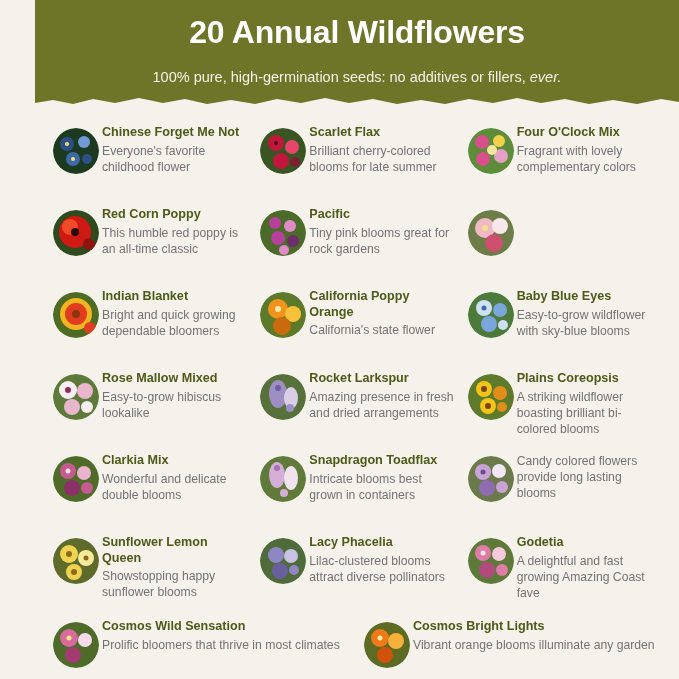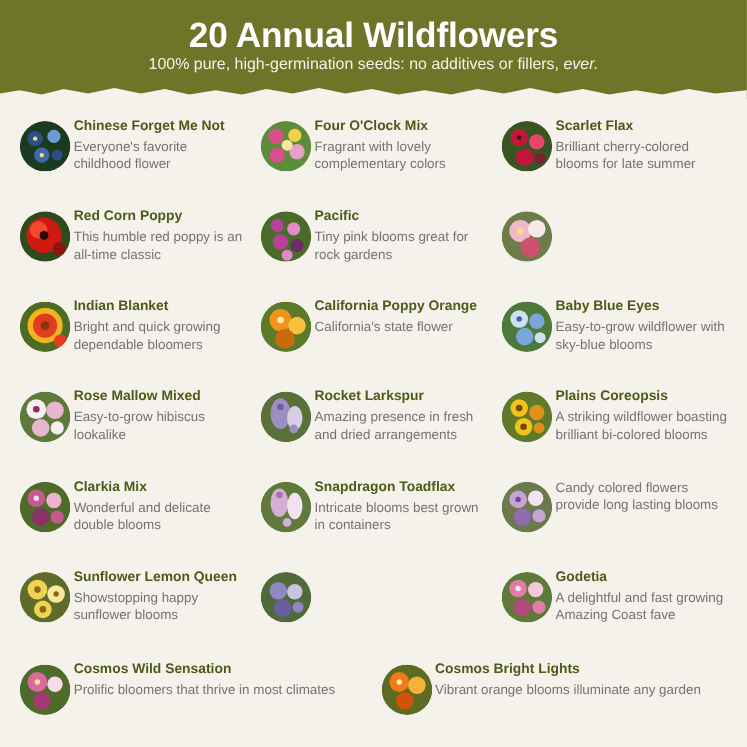--- a/index.html
+++ b/index.html
@@ -10,39 +10,40 @@
   }
   body {
     font-family: "Liberation Sans", sans-serif;
     background: #f4f2eb;
   }
   .page {
     position: relative;
     width: 679px;
     height: 566px;
     background: #f4f2eb;
+    padding-left: 35px;
   }
   
   .header {
     position: relative;
     background: #6e7528;
     padding: 14px 20px 22px;
     text-align: center;
   }
   .header-title {
     color: #ffffff;
     font-size: 32px;
     font-weight: bold;
     letter-spacing: -0.2px;
     line-height: 1.15;
   }
   .header-sub {
     color: #f3f2e6;
     font-size: 14.5px;
-    margin-top: 0;
+    margin-top: 18px;
     line-height: 1.2;
   }
   .header-sub .em { font-style: italic; }
   
   .torn {
     position: absolute;
     left: 0;
     right: 0;
     bottom: -1px;
     height: 14px;
@@ -128,48 +129,48 @@
         </div>
         <div class="txt">
           <div class="name">Chinese Forget Me Not</div>
           <div class="desc">Everyone's favorite childhood flower</div>
         </div>
       </div>
 
       <div class="item">
         <div class="thumb">
           <svg viewBox="0 0 46 46">
+              <circle cx="23" cy="23" r="23" fill="#3a5524"></circle>
+              <circle cx="16" cy="15" r="8" fill="#c2173a"></circle>
+              <circle cx="32" cy="19" r="7" fill="#e8456a"></circle>
+              <circle cx="21" cy="33" r="8" fill="#c2173a"></circle>
+              <circle cx="35" cy="34" r="5" fill="#7d2131"></circle>
+              <circle cx="16" cy="15" r="2" fill="#4a1018"></circle>
+            </svg>
+        </div>
+        <div class="txt">
+          <div class="name">Scarlet Flax</div>
+          <div class="desc">Brilliant cherry-colored blooms for late summer</div>
+        </div>
+      </div>
+
+      <div class="item">
+        <div class="thumb">
+          <svg viewBox="0 0 46 46">
               <circle cx="23" cy="23" r="23" fill="#5d8c3a"></circle>
               <circle cx="14" cy="14" r="7" fill="#d94f8c"></circle>
               <circle cx="31" cy="13" r="6" fill="#f2d24b"></circle>
               <circle cx="33" cy="28" r="7" fill="#e4a0c5"></circle>
               <circle cx="15" cy="31" r="7" fill="#d94f8c"></circle>
               <circle cx="24" cy="22" r="5" fill="#f7e6a0"></circle>
             </svg>
         </div>
         <div class="txt">
           <div class="name">Four O'Clock Mix</div>
           <div class="desc">Fragrant with lovely complementary colors</div>
-        </div>
-      </div>
-
-      <div class="item">
-        <div class="thumb">
-          <svg viewBox="0 0 46 46">
-              <circle cx="23" cy="23" r="23" fill="#3a5524"></circle>
-              <circle cx="16" cy="15" r="8" fill="#c2173a"></circle>
-              <circle cx="32" cy="19" r="7" fill="#e8456a"></circle>
-              <circle cx="21" cy="33" r="8" fill="#c2173a"></circle>
-              <circle cx="35" cy="34" r="5" fill="#7d2131"></circle>
-              <circle cx="16" cy="15" r="2" fill="#4a1018"></circle>
-            </svg>
-        </div>
-        <div class="txt">
-          <div class="name">Scarlet Flax</div>
-          <div class="desc">Brilliant cherry-colored blooms for late summer</div>
         </div>
       </div>
 
       <div class="item">
         <div class="thumb">
           <svg viewBox="0 0 46 46">
               <circle cx="23" cy="23" r="23" fill="#2f4a1c"></circle>
               <circle cx="22" cy="22" r="16" fill="#cf1a13"></circle>
               <circle cx="17" cy="17" r="8" fill="#f04a28"></circle>
               <circle cx="22" cy="22" r="4" fill="#2a0a08"></circle>
@@ -381,20 +382,24 @@
       <div class="item">
         <div class="thumb">
           <svg viewBox="0 0 46 46">
               <circle cx="23" cy="23" r="23" fill="#4f6b3a"></circle>
               <circle cx="16" cy="17" r="8" fill="#8f86c4"></circle>
               <circle cx="31" cy="18" r="7" fill="#c9c2e2"></circle>
               <circle cx="20" cy="33" r="8" fill="#6a5f9e"></circle>
               <circle cx="34" cy="32" r="5" fill="#8f86c4"></circle>
             </svg>
         </div>
+        <div class="txt">
+          <div class="name">Lacy Phacelia</div>
+          <div class="desc">Lilac-clustered blooms attract diverse pollinators</div>
+        </div>
       </div>
 
       <div class="item">
         <div class="thumb">
           <svg viewBox="0 0 46 46">
               <circle cx="23" cy="23" r="23" fill="#5e7a3a"></circle>
               <circle cx="15" cy="15" r="8" fill="#e07ca8"></circle>
               <circle cx="31" cy="16" r="7" fill="#f5c8da"></circle>
               <circle cx="19" cy="32" r="8" fill="#b34a7c"></circle>
               <circle cx="34" cy="32" r="6" fill="#e07ca8"></circle>

